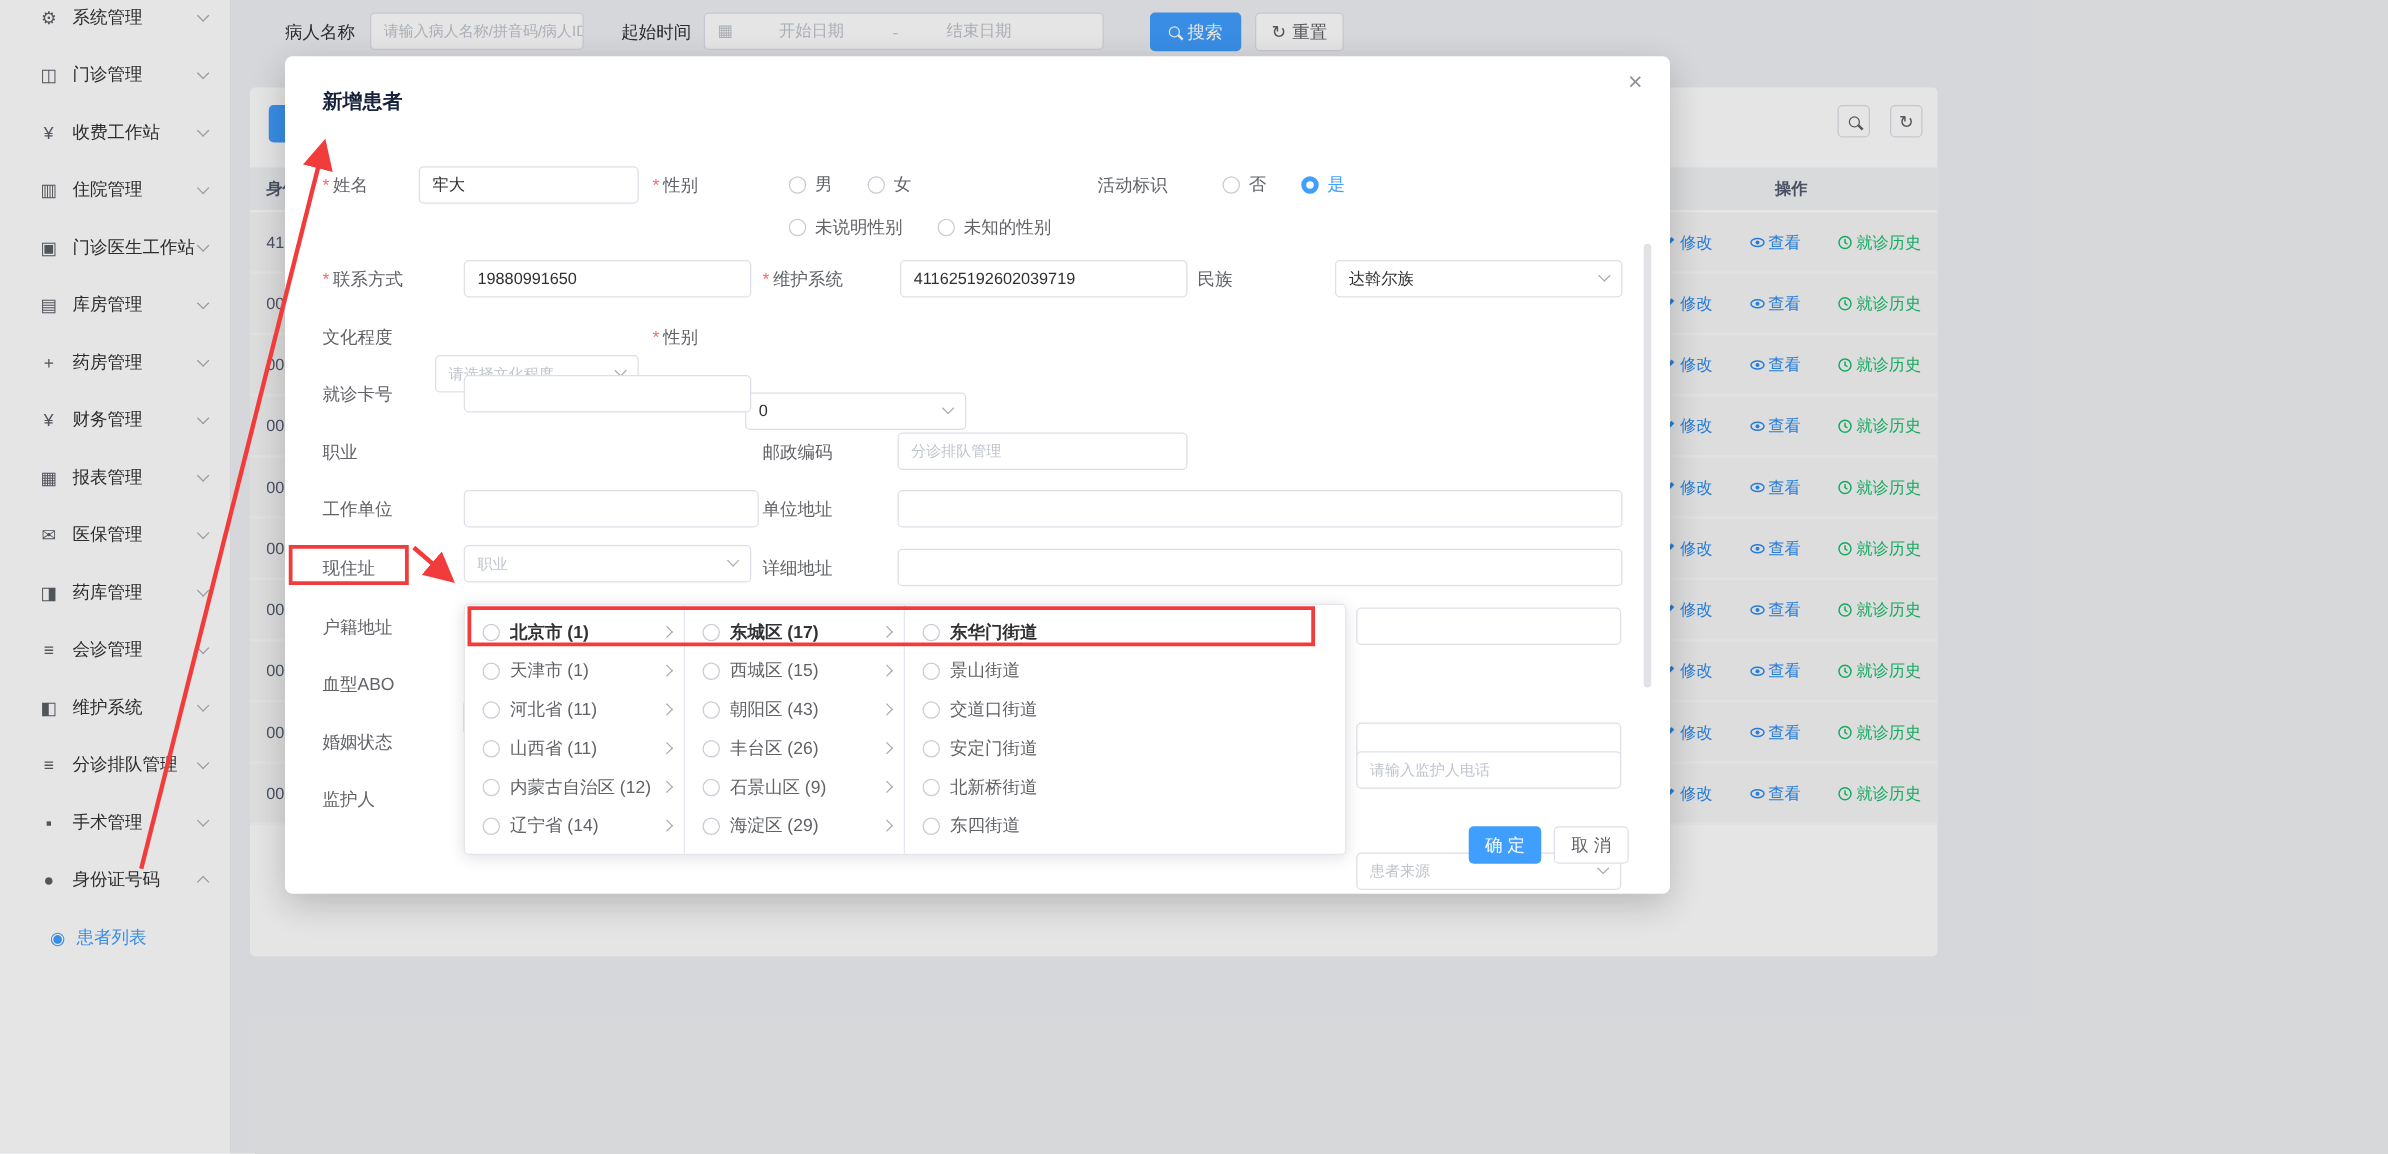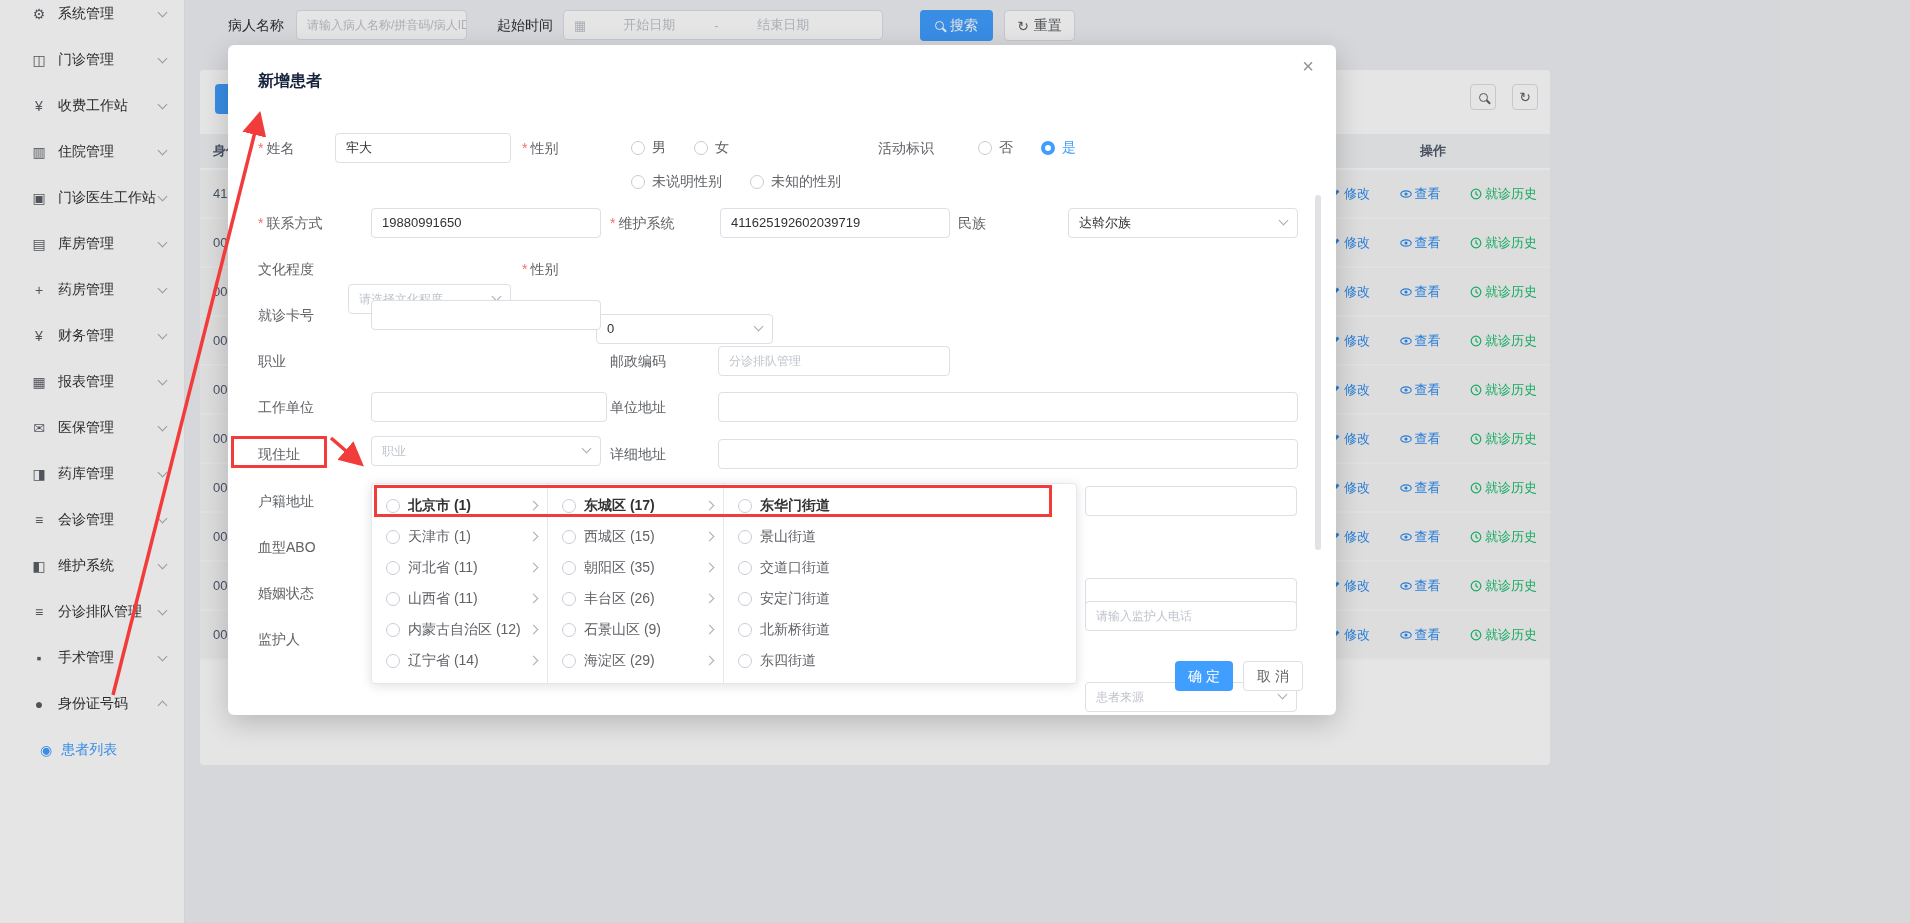--- a/index.html
+++ b/index.html
@@ -684,21 +684,21 @@
             <span class="casc-label">东城区 (17)</span>
             <span class="chev right"></span>
           </li>
           <li class="casc-item">
             <span class="radio"></span>
             <span class="casc-label">西城区 (15)</span>
             <span class="chev right"></span>
           </li>
           <li class="casc-item">
             <span class="radio"></span>
-            <span class="casc-label">朝阳区 (35)</span>
+            <span class="casc-label">朝阳区 (43)</span>
             <span class="chev right"></span>
           </li>
           <li class="casc-item">
             <span class="radio"></span>
             <span class="casc-label">丰台区 (26)</span>
             <span class="chev right"></span>
           </li>
           <li class="casc-item">
             <span class="radio"></span>
             <span class="casc-label">石景山区 (9)</span>

